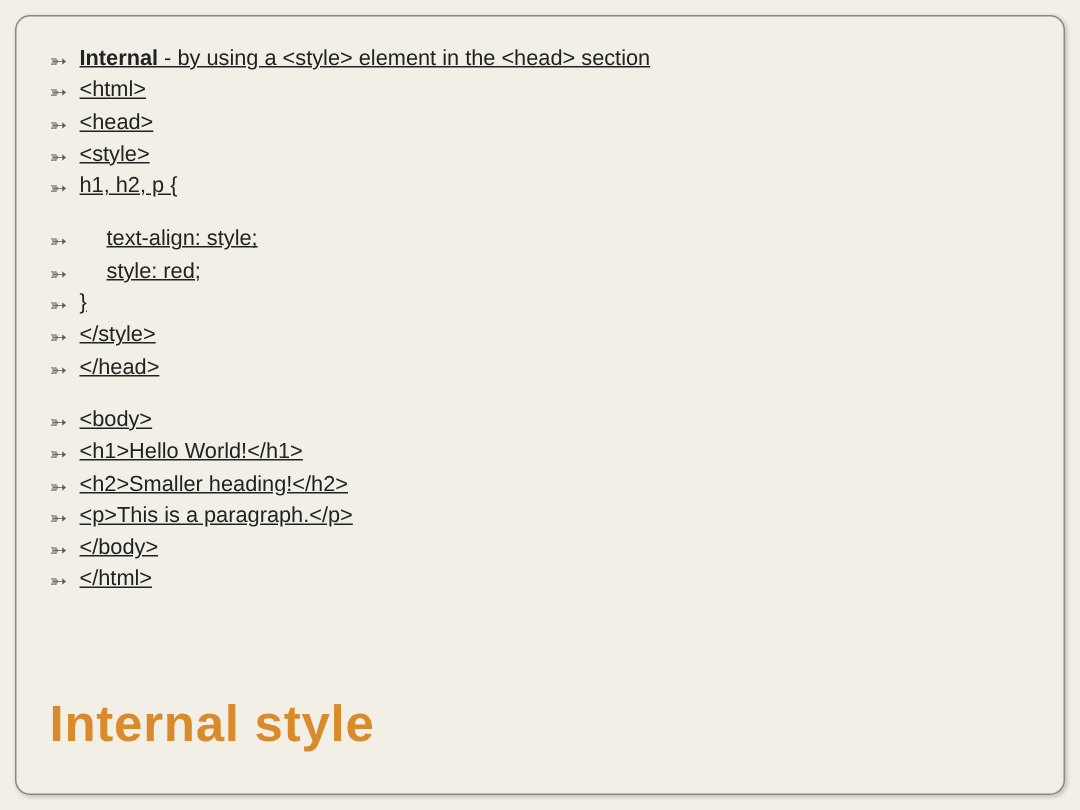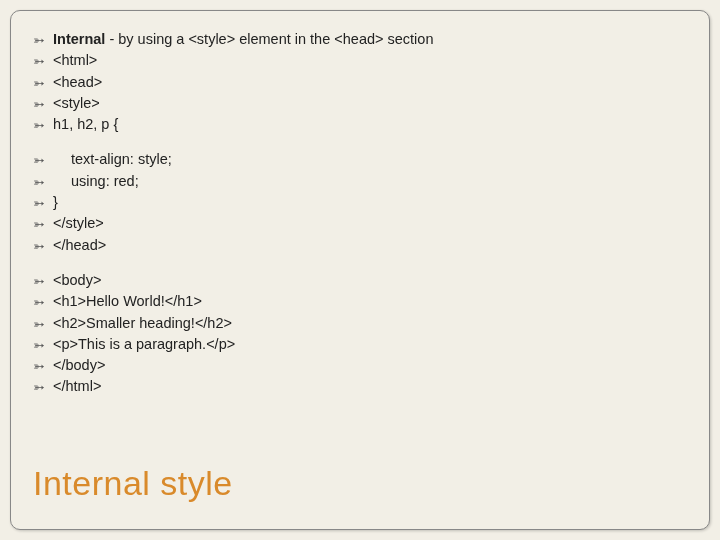--- a/index.html
+++ b/index.html
@@ -32,29 +32,29 @@
     align-items: flex-start;
   }
   .bullet {
     color: #5a5a5a;
     font-size: 14px;
     width: 20px;
     flex-shrink: 0;
     text-align: left;
     padding-top: 1px;
   }
-  .txt { flex: 1; }
+  .txt { flex: 1; text-decoration: underline; }
   .bold { font-weight: bold; }
   .group { margin-bottom: 14px; }
   .title {
     position: absolute;
     left: 22px;
     bottom: 26px;
     font-size: 34px;
-    font-weight: normal;
+    font-weight: bold;
     color: #d98a2b;
     letter-spacing: 0.5px;
   }
   .indent { padding-left: 18px; }
 </style>
 </head>
 <body>
 
 <div class="slide">
   <div class="content">
@@ -82,21 +82,21 @@
       </div>
     </div>
 
     <div class="group">
       <div class="bullet-line">
         <span class="bullet">➳</span>
         <span class="txt indent">text-align: style;</span>
       </div>
       <div class="bullet-line">
         <span class="bullet">➳</span>
-        <span class="txt indent">using: red;</span>
+        <span class="txt indent">style: red;</span>
       </div>
       <div class="bullet-line">
         <span class="bullet">➳</span>
         <span class="txt">}</span>
       </div>
       <div class="bullet-line">
         <span class="bullet">➳</span>
         <span class="txt">&lt;/style&gt;</span>
       </div>
       <div class="bullet-line">

